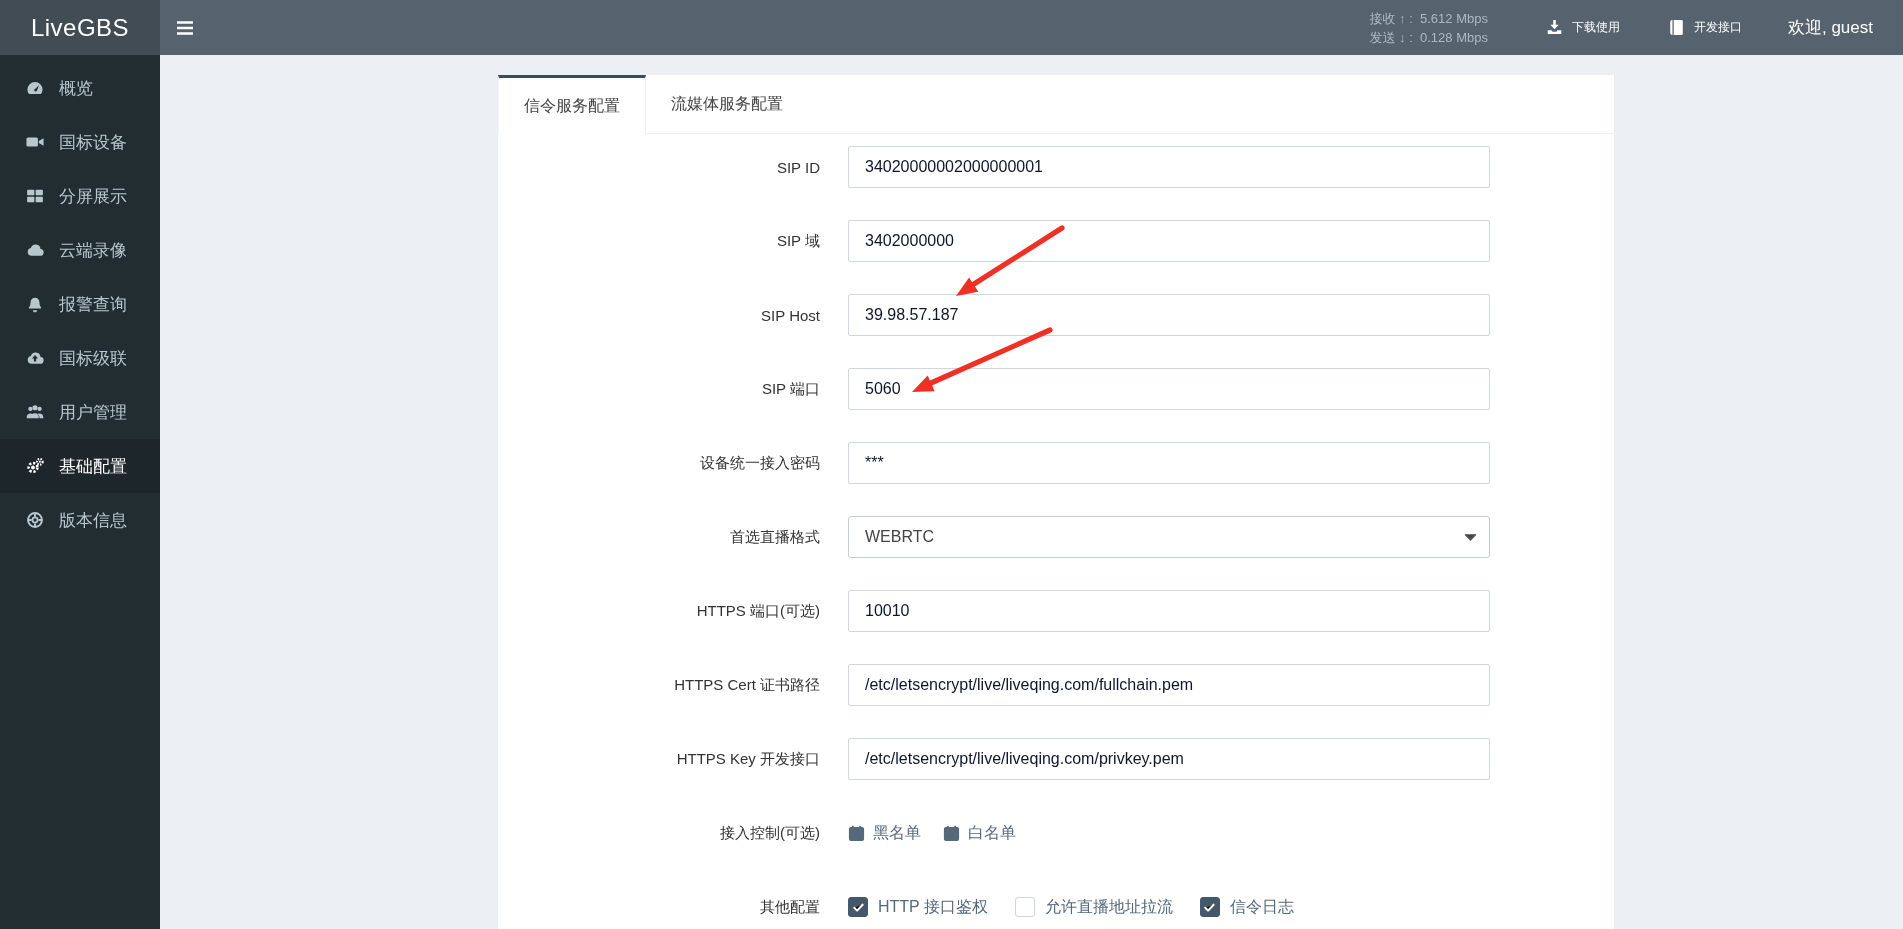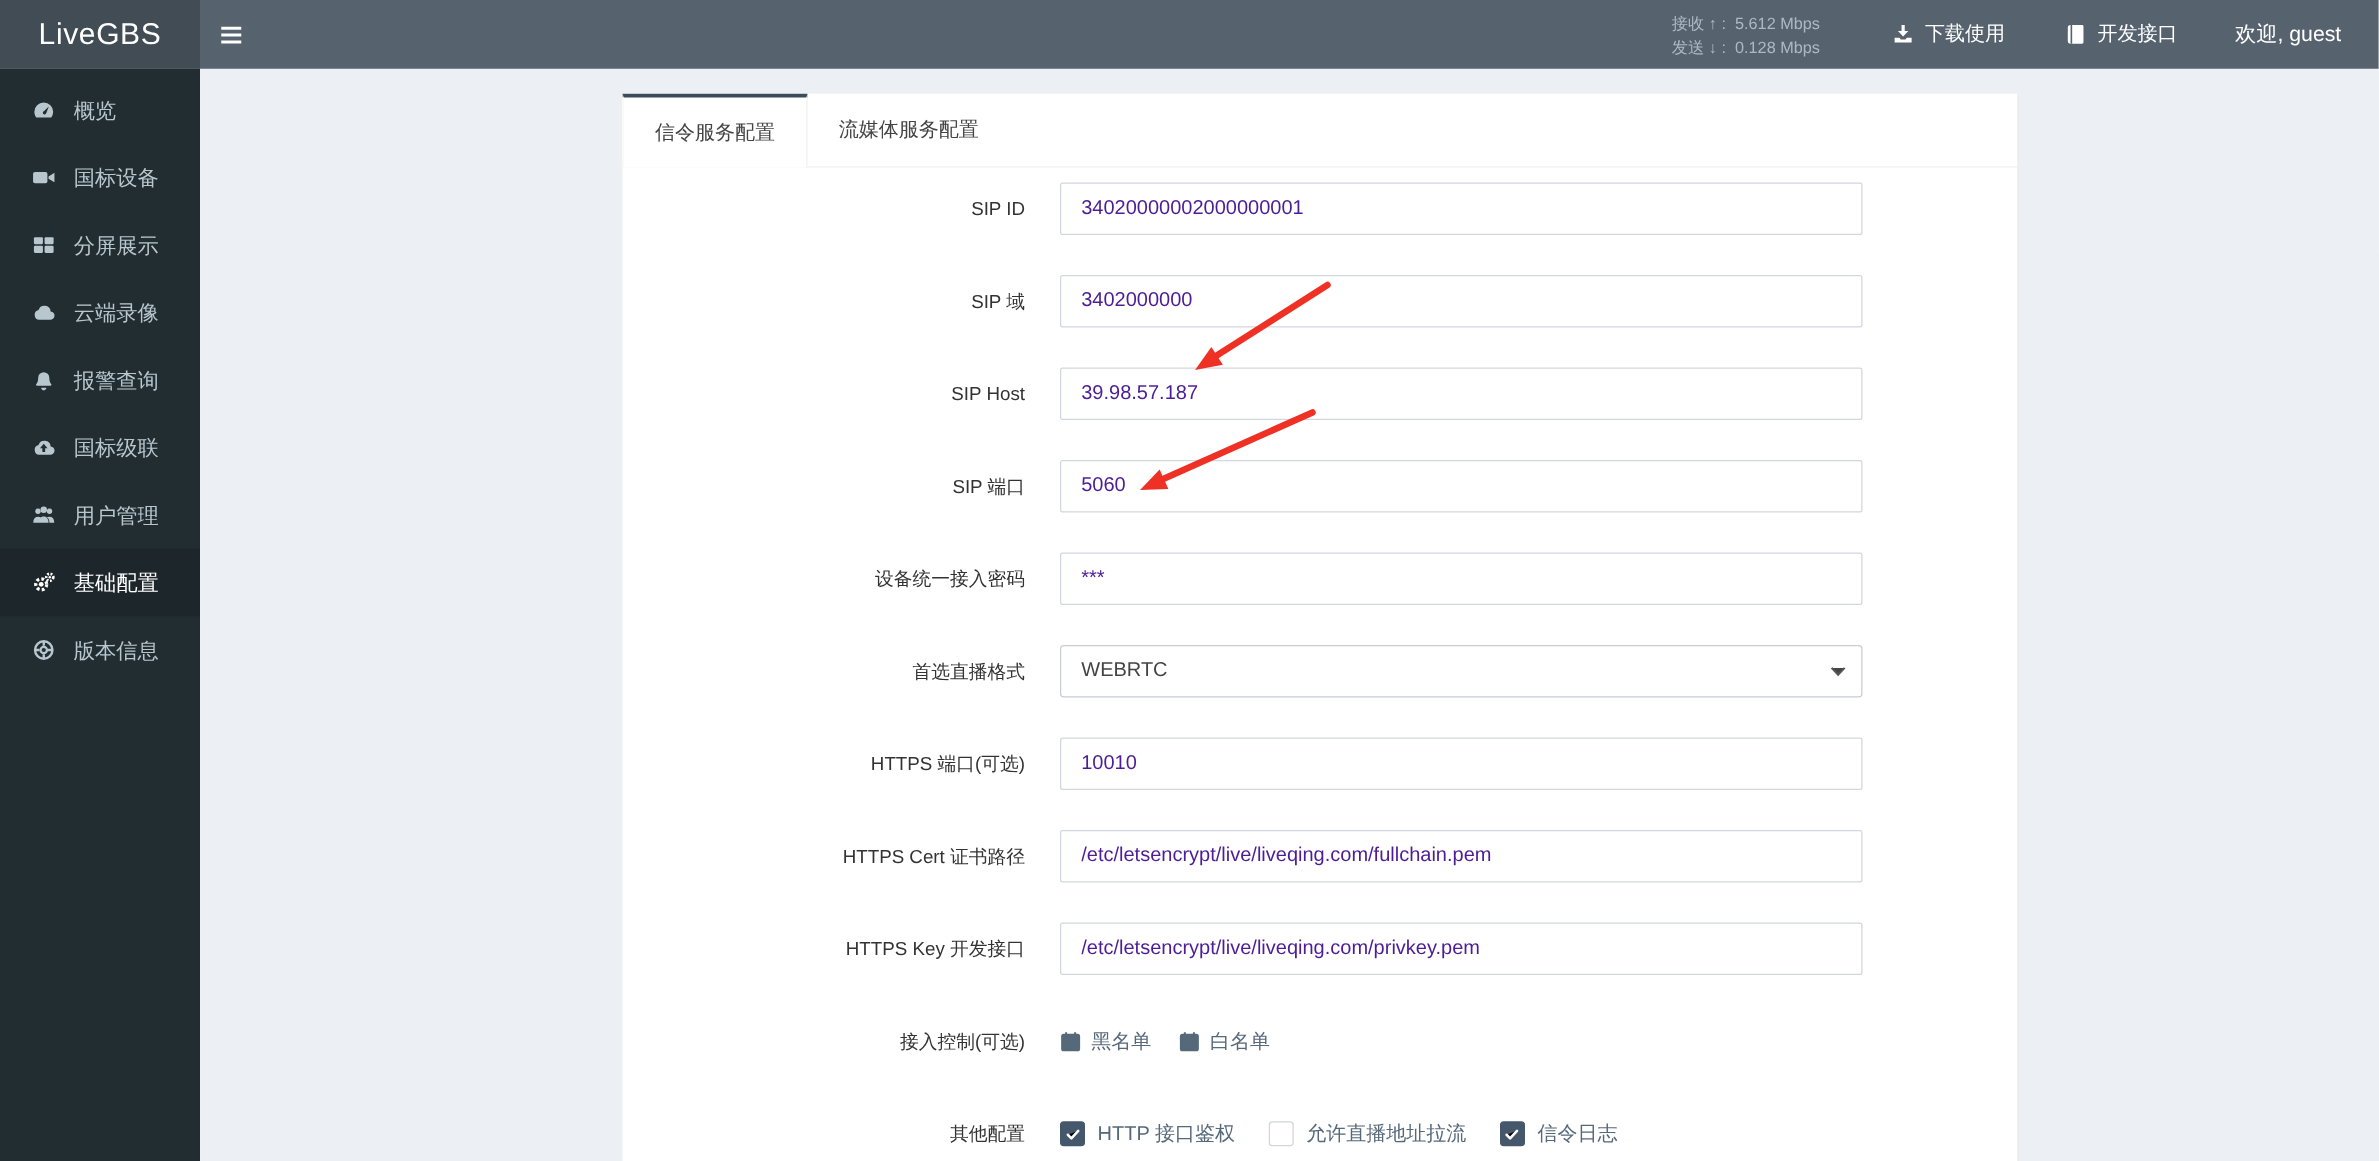--- a/index.html
+++ b/index.html
@@ -9,38 +9,38 @@
     font-family:"Liberation Sans","DejaVu Sans",sans-serif;
     background:#ecf0f5;
   }
   
   .navbar { position:absolute; top:0; left:0; right:0; height:55px; background:#56636f; display:flex; align-items:stretch; z-index:30;justify-content:center; }
   .logo { width:160px; background:#414c55; color:#fff; font-size:24px; font-weight:400; display:flex; align-items:center; justify-content:center; letter-spacing:.5px; }
   .hamburger { width:50px; display:flex; align-items:center; justify-content:center; cursor:pointer; }
   .nav-right { margin-left:auto; display:flex; align-items:center; padding-right:24px; }
   .stats { color:#adb8c2; font-size:13px; line-height:19px; margin-right:34px; white-space:nowrap; }
   .stats .arr { font-weight:bold; font-size:13px; }
-  .nav-link { color:#fff; font-size:16px; padding:0 24px; display:flex; align-items:center; gap:9px; cursor:pointer; height:55px; }
+  .nav-link { color:#fff; font-size:12px; padding:0 24px; display:flex; align-items:center; gap:9px; cursor:pointer; height:55px; }
   .welcome { color:#fff; font-size:17px; padding:0 6px 0 22px; }
   
   .sidebar { position:absolute; top:55px; left:0; bottom:0; width:160px; background:#222d32; padding-top:6px; z-index:20; }
   .side-item { height:54px; display:flex; align-items:center; padding-left:26px; gap:15px; color:#b8c7ce; font-size:17px; cursor:pointer; }
   .side-item.active { background:#1d262b; color:#fff; }
   
   .content { position:absolute; top:55px; left:160px; right:0; bottom:0; background:#ecf0f5; }
   .panel { position:absolute; left:338px; top:20px; width:1116px; min-height:920px; background:#fff; box-shadow:0 1px 1px rgba(0,0,0,.08); }
   .tabs { display:flex; border-bottom:1px solid #f0f0f0; height:59px; }
   .tab { padding:0 25px; display:flex; align-items:center; font-size:16px; color:#444; cursor:pointer; background:transparent; }
   .tab.active { border-top:3px solid #3c4b5a; border-right:1px solid #f0f0f0; border-left:1px solid #f7f7f7; background:#fff; margin-bottom:-1px; }
   
   .form { padding-top:12px; }
   .form-row { display:flex; align-items:center; min-height:42px; margin-bottom:32px; }
   .form-label { width:350px; text-align:right; padding-right:28px; color:#333; font-size:15px;padding-left:16px; }
   .form-field { width:642px; position:relative; }
-  .text-input { width:100%; height:42px; border:1px solid #d2d6de; border-radius:2px; padding:0 16px; font-size:16px; color:#4c1d95; background:#fff; outline:none; font-family:"Liberation Sans","DejaVu Sans",sans-serif; }
+  .text-input { width:100%; height:42px; border:1px solid #d2d6de; border-radius:2px; padding:0 16px; font-size:16px; color:#0f172a; background:#fff; outline:none; font-family:"Liberation Sans","DejaVu Sans",sans-serif; }
   .select-input { width:100%; height:42px; border:1px solid #c8cdd4; border-radius:3px; padding:0 16px; font-size:16px; color:#444; background:#fff; display:flex; align-items:center; cursor:pointer; }
   .select-input .chev { position:absolute; right:13px; top:17px; width:13px; height:9px; }
   .links-wrap { display:flex; gap:22px; align-items:center; }
   .cfg-link { display:flex; gap:8px; align-items:center; color:#56697b; font-size:16px; cursor:pointer; text-decoration:none; }
   .checks-wrap { display:flex; gap:27px; align-items:center; white-space:nowrap; }
   .check-opt { display:flex; gap:10px; align-items:center; cursor:pointer; }
   .checkbox { width:20px; height:20px; border-radius:3px; border:1px solid #cfd6dd; background:#fff; display:flex; align-items:center; justify-content:center; }
   .checkbox.checked { background:#44576b; border-color:#44576b; }
   .check-label { color:#56697b; font-size:16px; }
   

